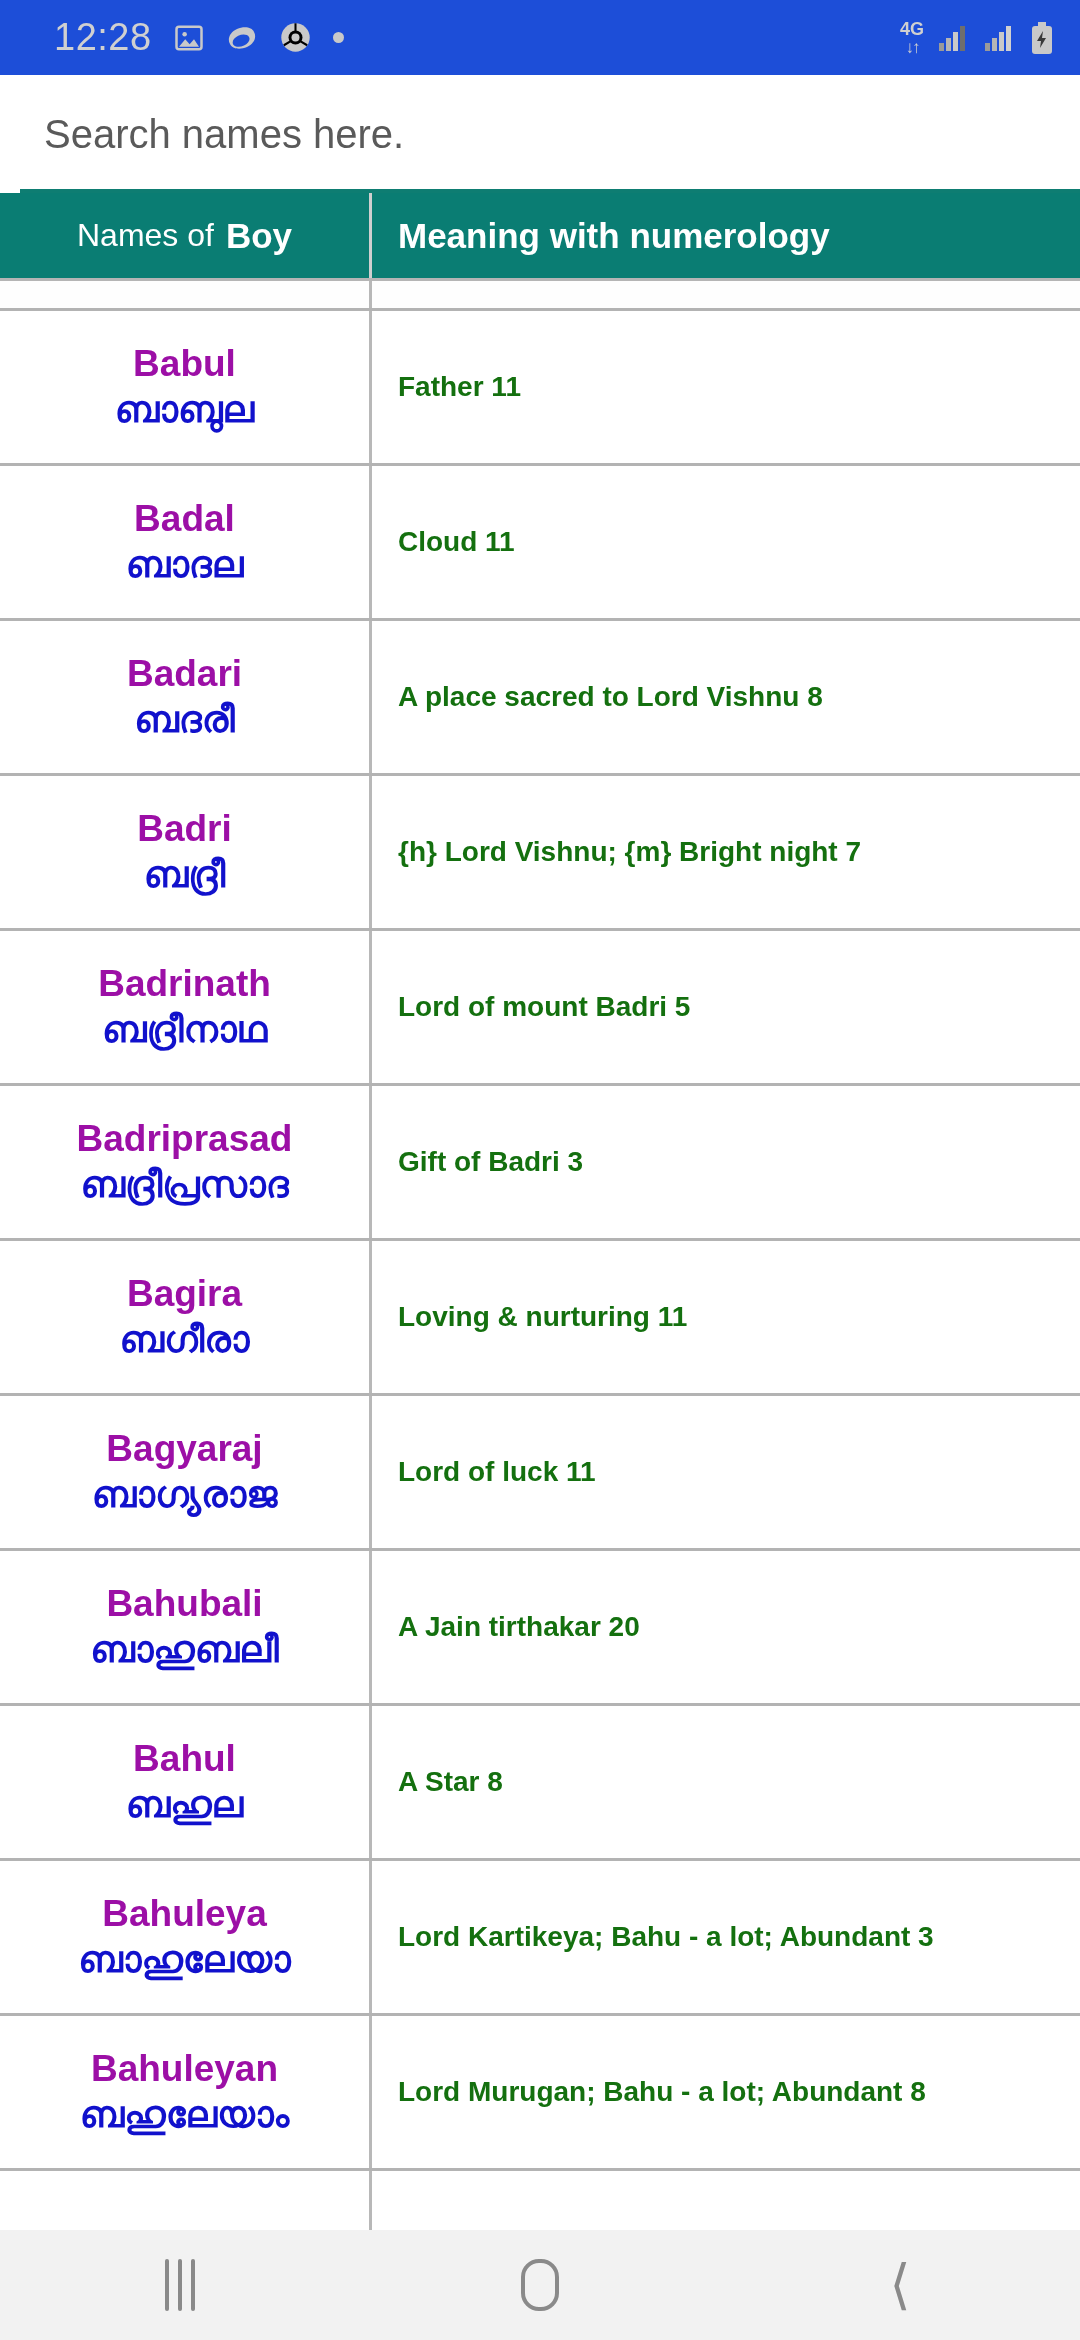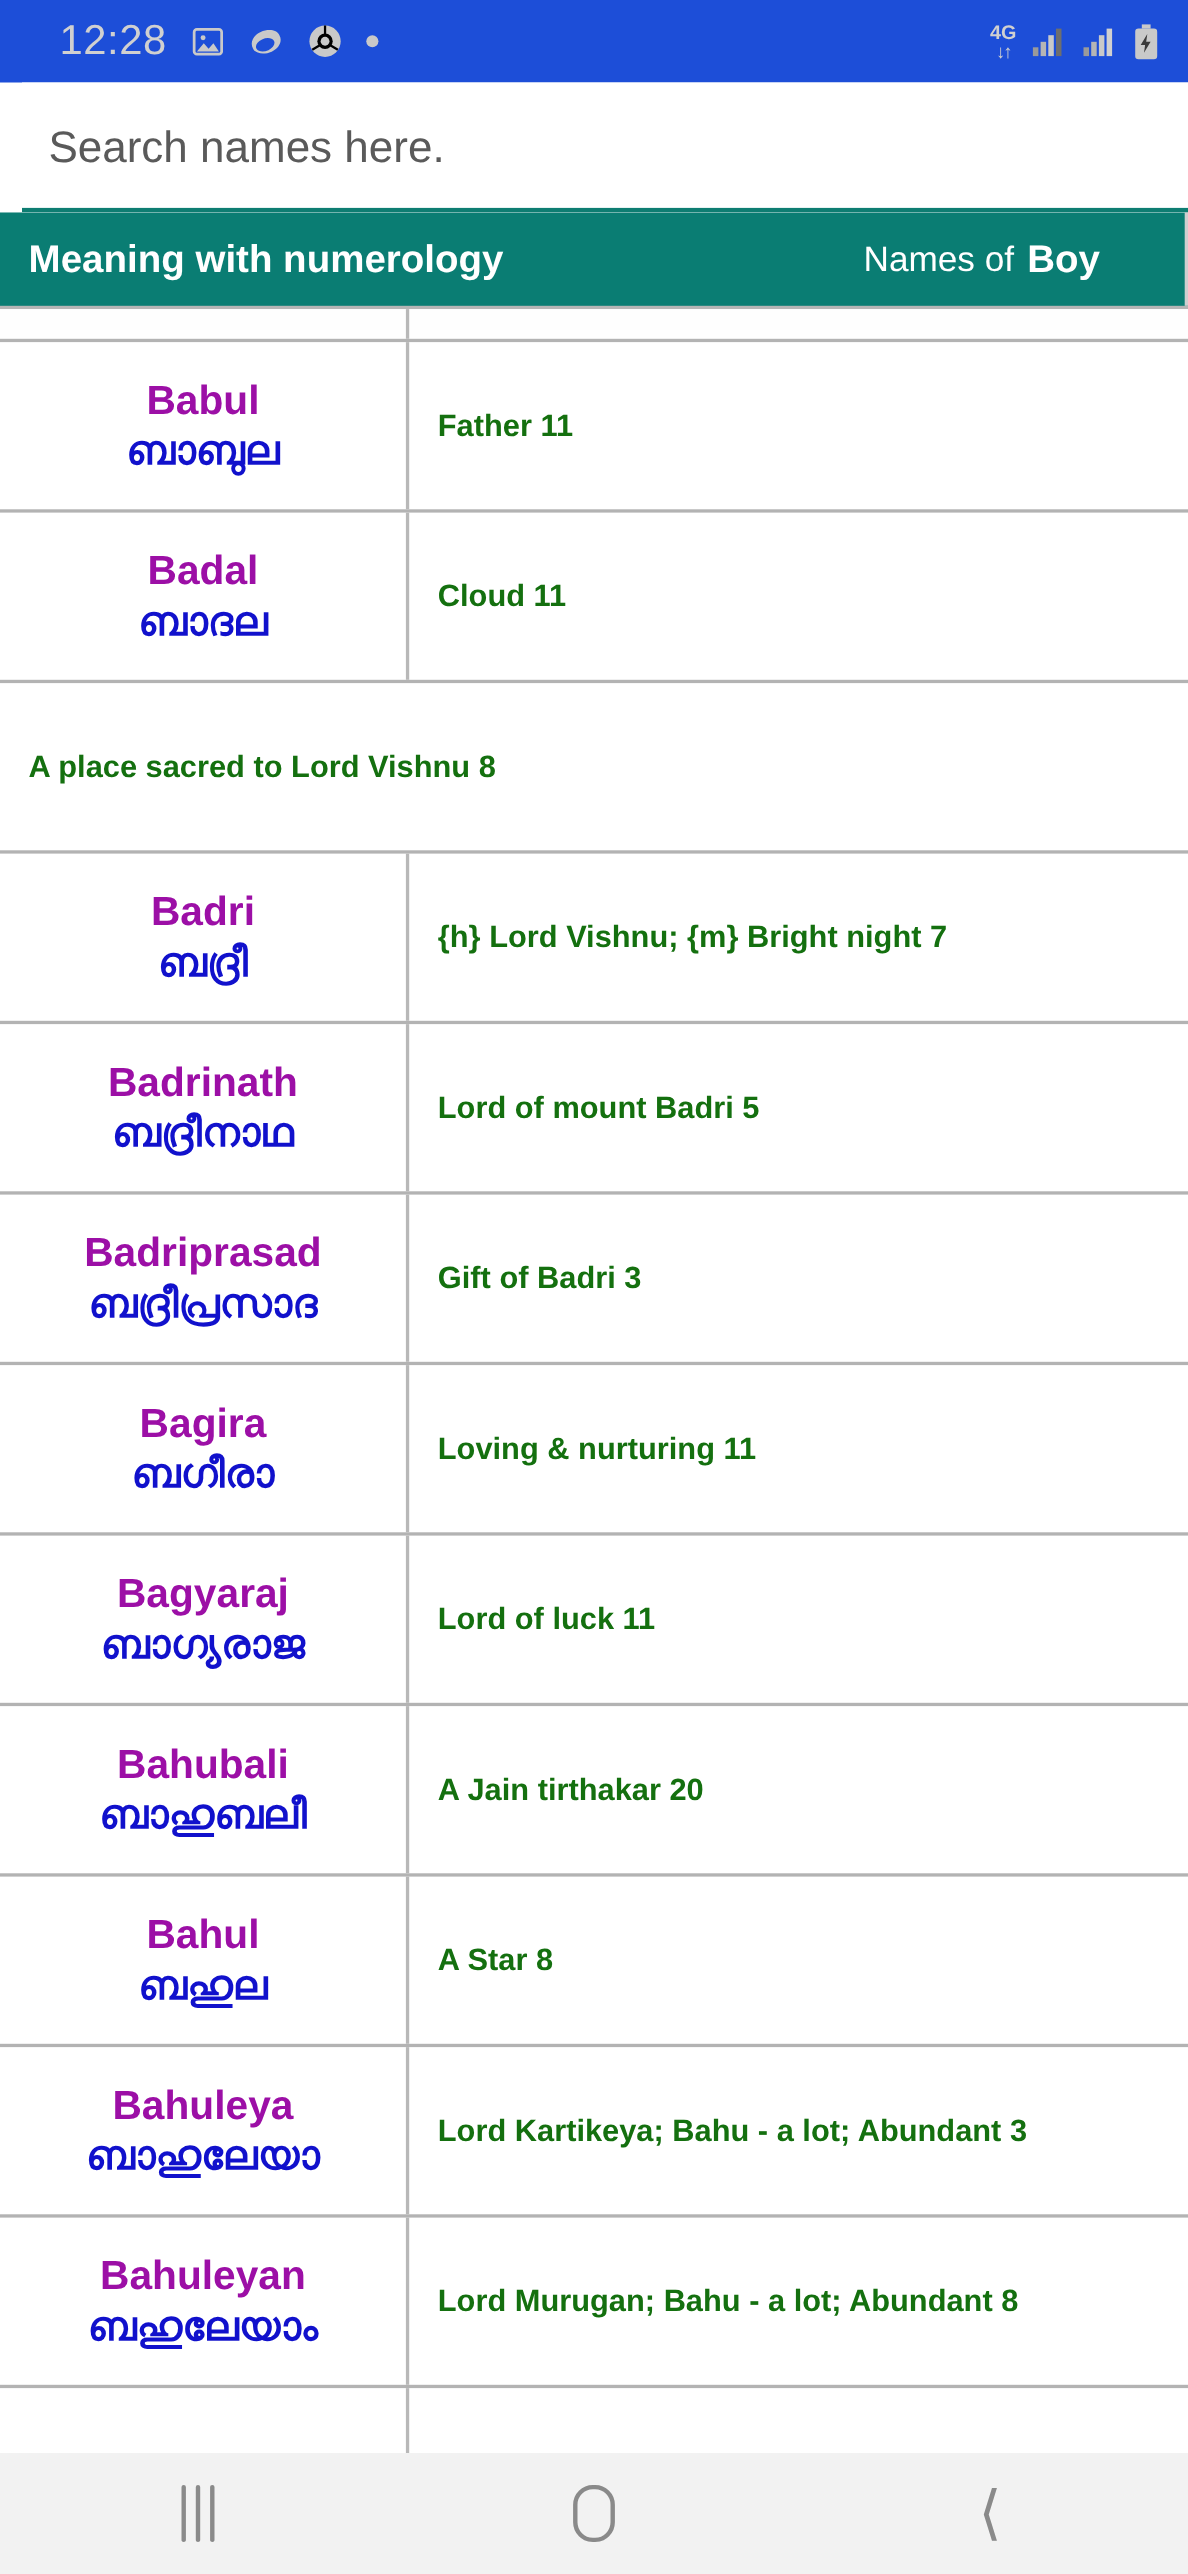--- a/index.html
+++ b/index.html
@@ -145,25 +145,25 @@
     </div>
   </div>
 
   <div class="searchwrap">
     <input class="searchinput" type="text" placeholder="Search names here." style="">
     <div class="search-underline"></div>
   </div>
 
   <div class="tablearea">
     <div class="thead">
-      <div class="th th-meaning">Meaning with numerology</div>
       <div class="th th-name">
         <span>Names of</span>
         <b>Boy</b>
       </div>
+      <div class="th th-meaning">Meaning with numerology</div>
     </div>
 
     <div class="sliver">
       <div class="sl-l"></div>
       <div class="sl-r"></div>
     </div>
 
     <div id="rows">
         <div class="row">
           <div class="cell-name">
@@ -177,20 +177,24 @@
         <div class="row">
           <div class="cell-name">
             <div class="name-en">Badal</div>
             <div class="name-ml">ബാദല</div>
           </div>
           <div class="cell-meaning">
             <div class="meaning">Cloud  11</div>
           </div>
         </div>
         <div class="row">
+          <div class="cell-name">
+            <div class="name-en">Badari</div>
+            <div class="name-ml">ബദരീ</div>
+          </div>
           <div class="cell-meaning">
             <div class="meaning">A place sacred to Lord Vishnu  8</div>
           </div>
         </div>
         <div class="row">
           <div class="cell-name">
             <div class="name-en">Badri</div>
             <div class="name-ml">ബദ്രീ</div>
           </div>
           <div class="cell-meaning">

